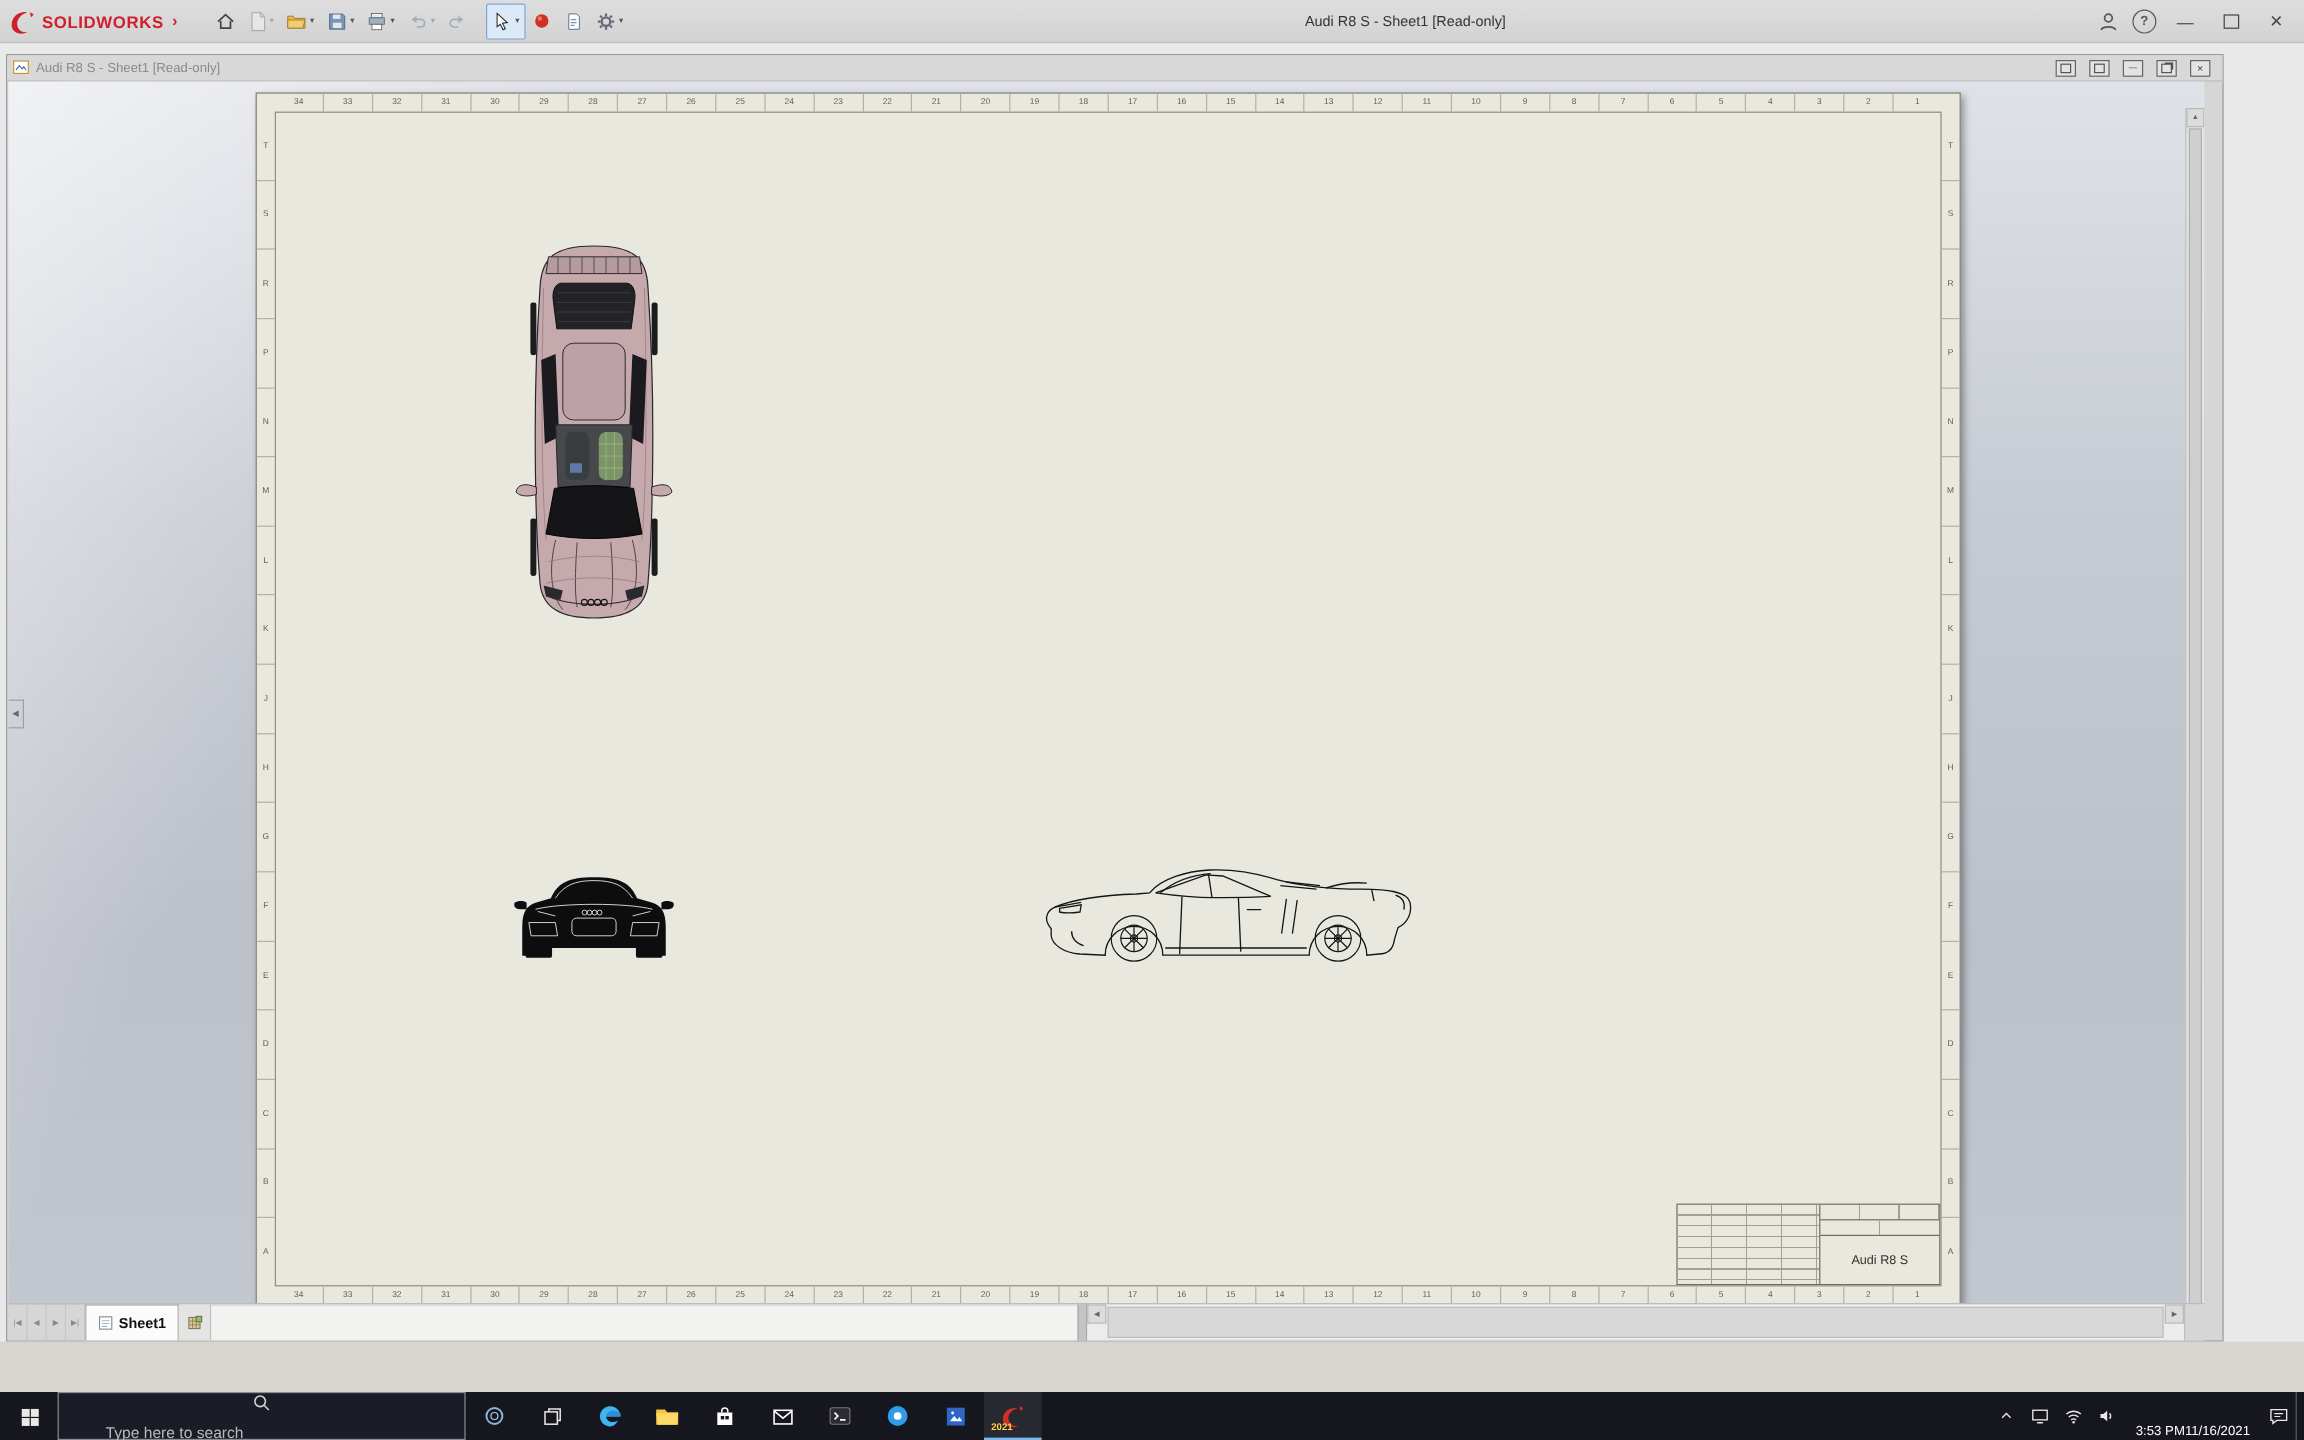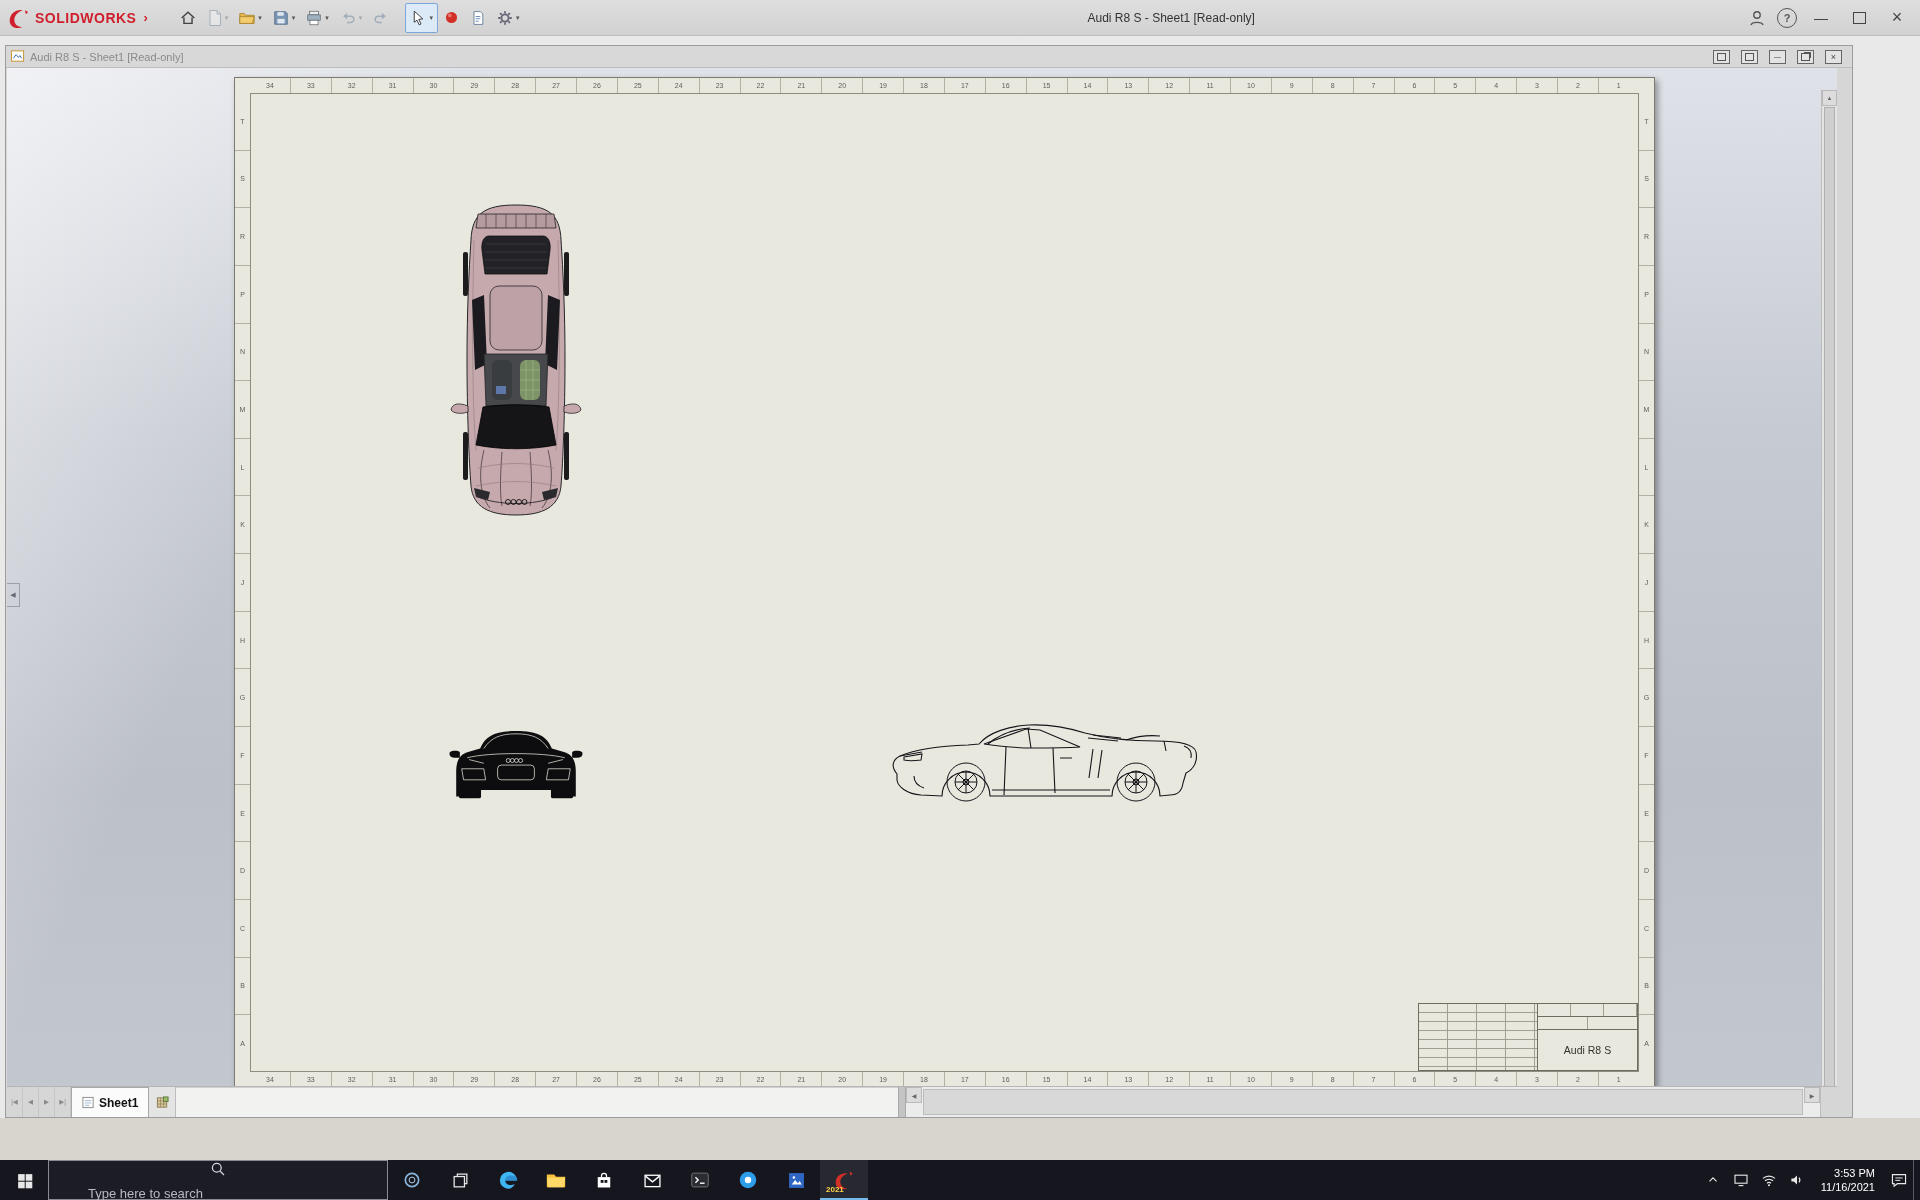--- a/index.html
+++ b/index.html
@@ -47,21 +47,21 @@
   #viewport{position:absolute;left:1px;top:22px;width:1830px;height:1030px;
     background:
       linear-gradient(115deg, rgba(255,255,255,.55) 0%, rgba(255,255,255,0) 20%),
       linear-gradient(180deg,#dfe2e8 0%,#c6cad2 35%,#bcc0c9 70%,#c3c7cf 100%);
     overflow:hidden;}
   #collapse-tab{position:absolute;left:0;top:515px;width:12px;height:22px;
     background:#cfd3d9;border:1px solid #9aa0a8;border-left:none;color:#667;
     font-size:7px;display:flex;align-items:center;justify-content:center;}
 
   
-  #sheet{position:absolute;left:227px;top:9px;width:1421px;height:1011px;
+  #sheet{position:absolute;left:206px;top:9px;width:1421px;height:1011px;
     background:#e9e8df;border:1px solid #7d7a6e;box-sizing:border-box;
     box-shadow:3px 3px 6px rgba(0,0,0,.35);}
   #inner-border{position:absolute;left:15px;top:15px;right:15px;bottom:15px;
     border:1px solid #8f8c80;}
   .zone-strip{position:absolute;display:flex;font-size:7px;color:#5f5d54;}
   .zone-strip span{flex:1;display:flex;align-items:center;justify-content:center;}
   #zones-top{left:15px;right:15px;top:0;height:15px;}
   #zones-bottom{left:15px;right:15px;bottom:0;height:15px;}
   #zones-top span,#zones-bottom span{border-right:1px solid #b3b0a4;}
   #zones-top span:last-child,#zones-bottom span:last-child{border-right:none;}
@@ -122,21 +122,21 @@
   #search-box{width:340px;background:#1c1c26;border:1px solid #8a8a93;
     display:flex;align-items:center;gap:8px;padding:0 10px;box-sizing:border-box;margin:0;flex-direction:column;}
   #search-box input{background:transparent;border:none;outline:none;color:#c7c7cf;
     font-size:13px;font-family:"Liberation Sans",sans-serif;width:260px;}
   #search-box input::placeholder{color:#b9b9c0;}
   #sw-task-btn{position:relative;background:rgba(255,255,255,.08);
     border-bottom:2px solid #76b9ed;box-sizing:border-box;}
   #sw-badge{position:absolute;left:6px;bottom:4px;font-size:8px;color:#ffd24a;font-weight:bold;}
   #tray{margin-left:auto;display:flex;align-items:stretch;}
   .tray-btn{width:28px;display:flex;align-items:center;justify-content:center;}
-  #clock{display:flex;flex-direction:column;justify-content:center;align-items:flex-end;
+  #clock{display:flex;flex-direction:row;justify-content:center;align-items:flex-end;
     padding:0 10px;color:#fff;font-size:11px;line-height:1.3;}
   #show-desktop{width:6px;border-left:1px solid #5a5a66;}
 </style>
 </head>
 <body>
 
 <div id="app-titlebar">
   <div class="brand">
     <span>
       <svg width="24" height="24" viewBox="0 0 26 26">

